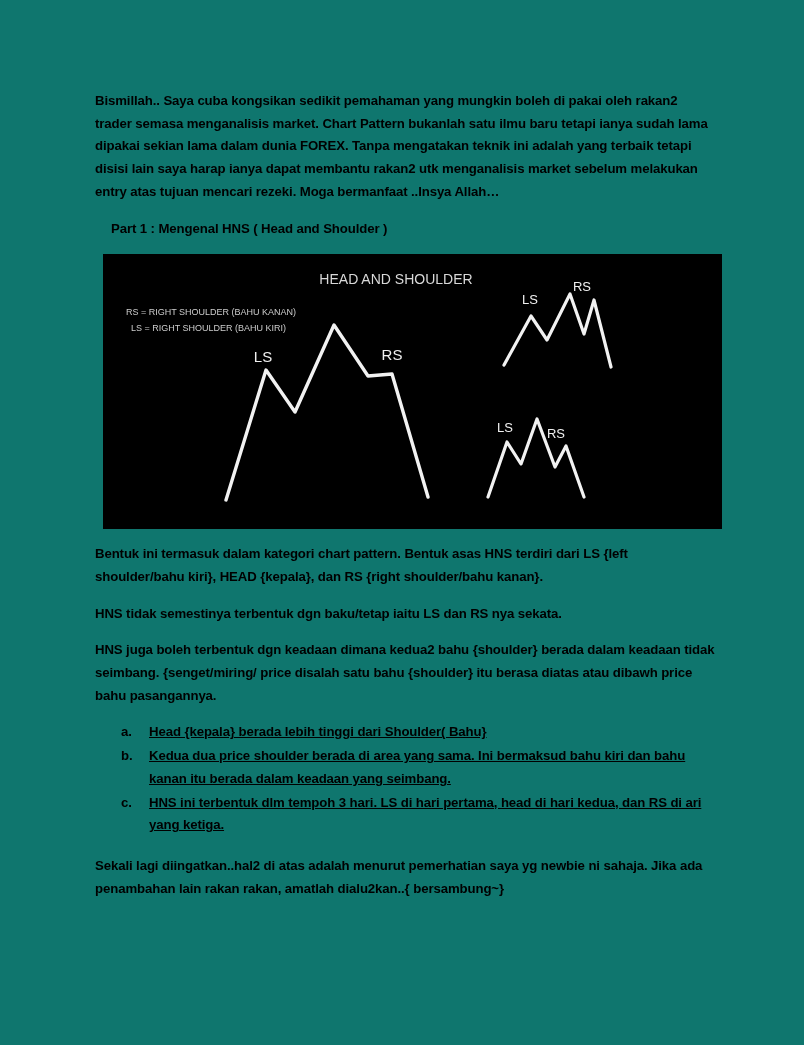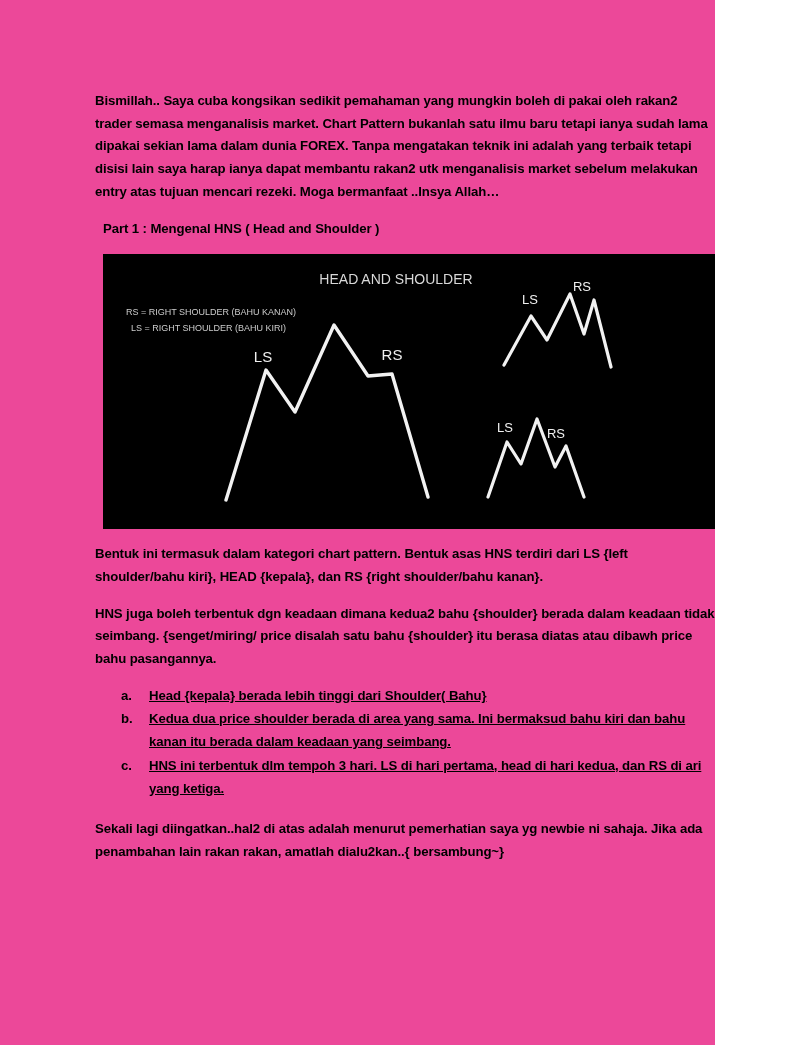--- a/index.html
+++ b/index.html
@@ -5,43 +5,43 @@
   html, body {
     margin: 0;
     padding: 0;
     background: #ffffff;
   }
   body {
     font-family: "Liberation Sans", sans-serif;
   }
   #page {
     position: relative;
-    width: 715px;
+    width: 804px;
     height: 1045px;
-    background: #ec4899;
+    background: #0f766e;
     overflow: hidden;
     box-sizing: border-box;
   }
   #content {
     position: absolute;
     left: 95px;
     top: 90px;
     width: 620px;
   }
   p.para {
     margin: 0 0 14px 0;
     font-size: 13.2px;
     line-height: 1.72;
     color: #000000;
     font-weight: 600;
     letter-spacing: -0.1px;
     text-align: left;
   }
   p.heading-line {
-    margin: 6px 0 14px 8px;
+    margin: 6px 0 14px 16px;
     font-size: 13.2px;
     line-height: 1.72;
     color: #000000;
     font-weight: 600;
     letter-spacing: -0.1px;
   }
   .figure {
     margin: 4px 0 14px 8px;
     width: 619px;
     height: 275px;
@@ -108,20 +108,21 @@
         <text x="479" y="37" font-family="'Liberation Sans', sans-serif" font-size="13" fill="#f0f0f0" text-anchor="middle">RS</text>
 
         <polyline points="385,243 404,188 418,210 434,165 452,213 463,192 481,243" fill="none" stroke="#f2f2f2" stroke-width="3.2" stroke-linejoin="round" stroke-linecap="round"></polyline>
         <text x="402" y="178" font-family="'Liberation Sans', sans-serif" font-size="13" fill="#f0f0f0" text-anchor="middle">LS</text>
         <text x="453" y="184" font-family="'Liberation Sans', sans-serif" font-size="13" fill="#f0f0f0" text-anchor="middle">RS</text>
       </svg>
     </div>
 
     <p class="para">Bentuk ini termasuk dalam kategori chart pattern.  Bentuk asas  HNS terdiri dari LS {left shoulder/bahu kiri}, HEAD {kepala}, dan RS {right shoulder/bahu kanan}.</p>
 
+    <p class="para">HNS tidak semestinya terbentuk dgn  baku/tetap iaitu  LS dan RS nya sekata.</p>
 
     <p class="para">HNS juga boleh terbentuk dgn keadaan dimana kedua2 bahu {shoulder} berada dalam keadaan tidak seimbang. {senget/miring/ price disalah satu bahu {shoulder} itu berasa diatas atau dibawh price bahu pasangannya.</p>
 
 
     <ol class="lettered">
       <li>Head {kepala} berada lebih tinggi dari Shoulder( Bahu}</li>
       <li>Kedua dua price shoulder berada di area yang sama. Ini bermaksud bahu kiri dan bahu kanan itu berada dalam keadaan yang seimbang.</li>
       <li>HNS ini terbentuk dlm tempoh 3 hari. LS di hari pertama, head di hari kedua, dan RS di ari yang ketiga.</li>
     </ol>
 

